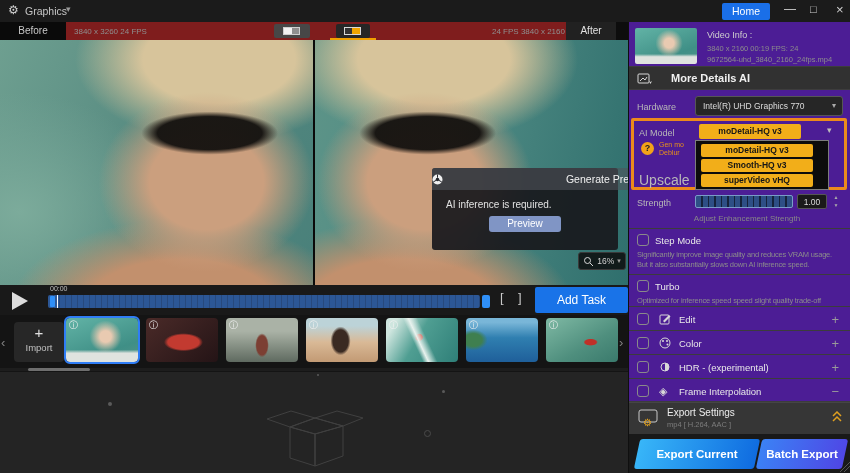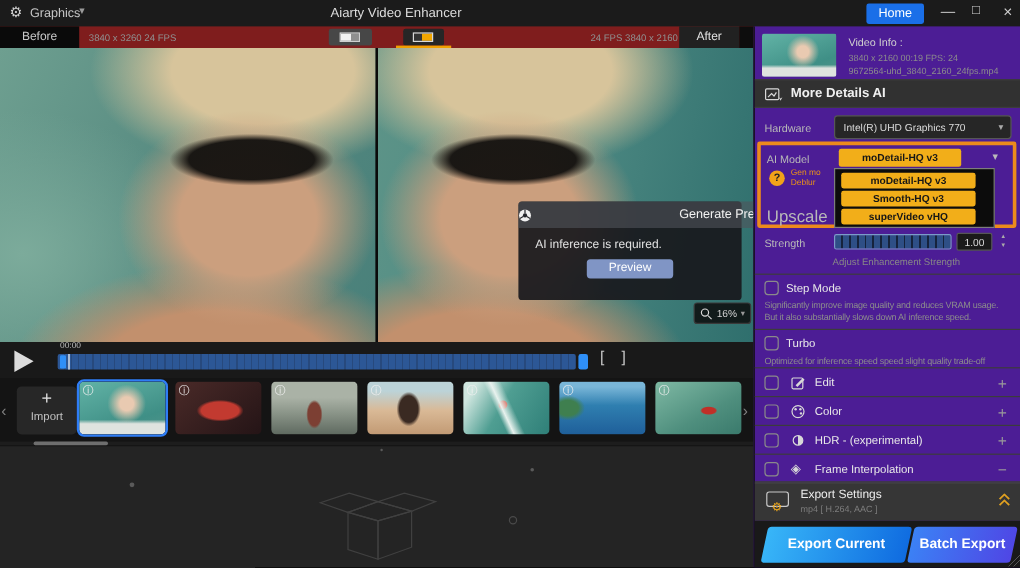--- a/index.html
+++ b/index.html
@@ -101,21 +101,21 @@
   .dz-dot{position:absolute;border-radius:50%;background:#5a5a5a;}
   .dz-ring{position:absolute;width:7px;height:7px;border:1px solid #4a4a4a;border-radius:50%;}
 
   
   .panel{position:absolute;left:628px;top:22px;width:222px;height:451px;background:#4c1d95;border-left:1px solid #0f0f0f;}
   .vi-thumb{position:absolute;left:6px;top:6px;width:62px;height:36px;border-radius:2px;background:radial-gradient(circle at 55% 42%,#e9cab1 12%,rgba(233,202,177,0) 34%),linear-gradient(0deg,#dfe3df 20%,rgba(223,227,223,0) 28%),linear-gradient(160deg,#62b3a6,#3f8f86 70%,#52948a);}
   .vi-title{position:absolute;left:78px;top:8px;font-size:9px;color:#cfcfcf;}
   .vi-specs{position:absolute;left:78px;top:22px;font-size:7.5px;color:#8c8c8c;}
   .vi-file{position:absolute;left:78px;top:33px;width:140px;font-size:7.5px;color:#8c8c8c;white-space:nowrap;overflow:hidden;}
   .sec-head{position:absolute;left:0;top:44px;width:222px;height:24px;background:#313131;border-top:1px solid #3d3d3d;border-bottom:1px solid #3d3d3d;}
-  .sec-head .ttl{position:absolute;left:30px;top:5px;font-size:11px;font-weight:bold;color:#f0f0f0;}
+  .sec-head .ttl{position:absolute;left:42px;top:5px;font-size:11px;font-weight:bold;color:#f0f0f0;}
   .sec-head svg{position:absolute;left:8px;top:5px;}
   .hw-label{position:absolute;left:8px;top:80px;font-size:9px;color:#b8b8b8;}
   .hw-select{position:absolute;left:66px;top:74px;width:148px;height:20px;background:#262626;border:1px solid #565656;border-radius:3px;color:#dcdcdc;font-size:8.5px;line-height:18px;padding-left:7px;}
   .hw-select .chev{position:absolute;right:6px;top:0;font-size:8px;color:#aaa;}
   .orange-box{position:absolute;left:2px;top:96px;width:216px;height:72px;border:3px solid #ec8a1c;border-radius:2px;}
   .aim-label{position:absolute;left:10px;top:106px;font-size:9px;color:#b8b8b8;}
   .pill{background:#f2ae19;border-radius:2px;color:#161616;font-size:8.5px;font-weight:bold;text-align:center;}
   .aim-value{position:absolute;left:70px;top:102px;width:102px;height:15px;line-height:15px;}
   .aim-chev{position:absolute;left:198px;top:103px;font-size:9px;color:#bbb;}
   .help-q{position:absolute;left:12px;top:120px;width:13px;height:13px;background:#f2a219;border-radius:50%;color:#222;font-size:9px;font-weight:bold;text-align:center;line-height:13px;}
@@ -155,21 +155,20 @@
 </style>
 </head>
 <body>
 
 <div class="app">
 
   <div class="titlebar">
     <span class="tb-gear">⚙</span>
     <span class="tb-settings">Graphics</span>
     <span class="tb-chev">▾</span>
-    <div class="app-title">Aiarty Video Enhancer</div>
     <div class="home-btn">Home</div>
     <span class="win-min">—</span>
     <span class="win-max">□</span>
     <span class="win-close">×</span>
   </div>
 
   <div class="pv-header">
     <div class="before-tab">Before</div>
     <span class="before-info">3840 x 3260  24 FPS</span>
     <div class="tgl1">
@@ -219,20 +218,21 @@
   <div class="ctrl-bar"></div>
   <div class="play-btn"></div>
   <span class="tl-time">00:00</span>
   <div class="tl-track">
     <div class="tl-start"></div>
     <div class="tl-cursor"></div>
   </div>
   <div class="tl-end"></div>
   <span class="bk bk1">[</span>
   <span class="bk bk2">]</span>
+  <div class="addtask">Add Task</div>
 
   <div class="strip">
     <span class="strip-prev">‹</span>
     <div class="import">
       <span class="plus">+</span>
       <span class="lbl">Import</span>
     </div>
     <div class="thumb t1 sel">
         <span class="inf">ⓘ</span>
       </div>

